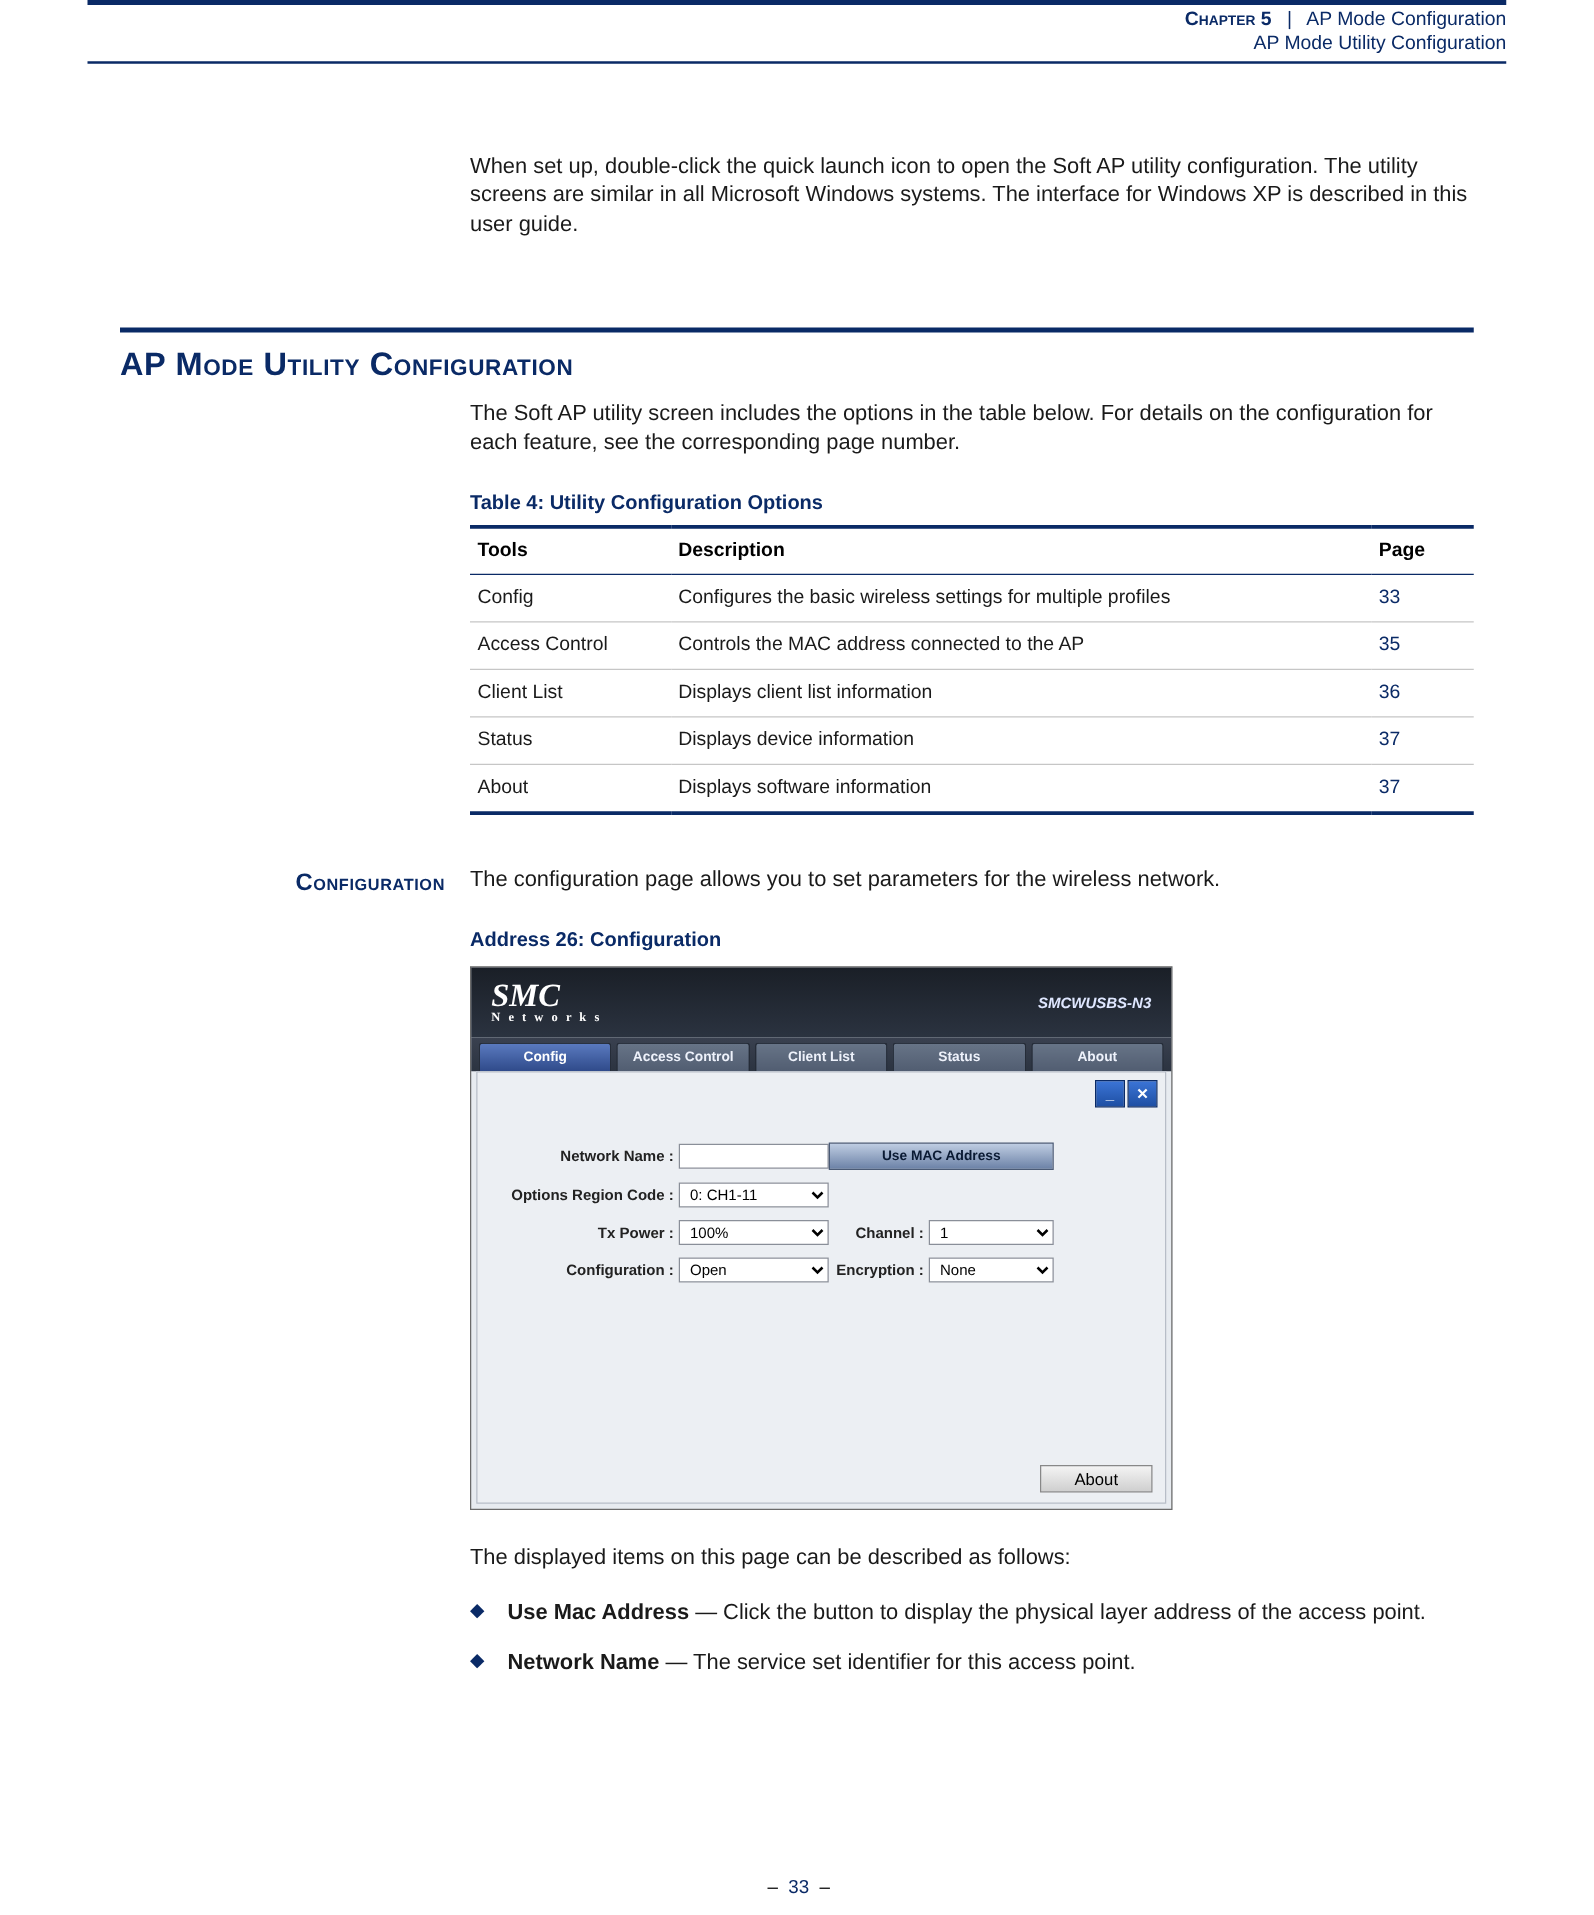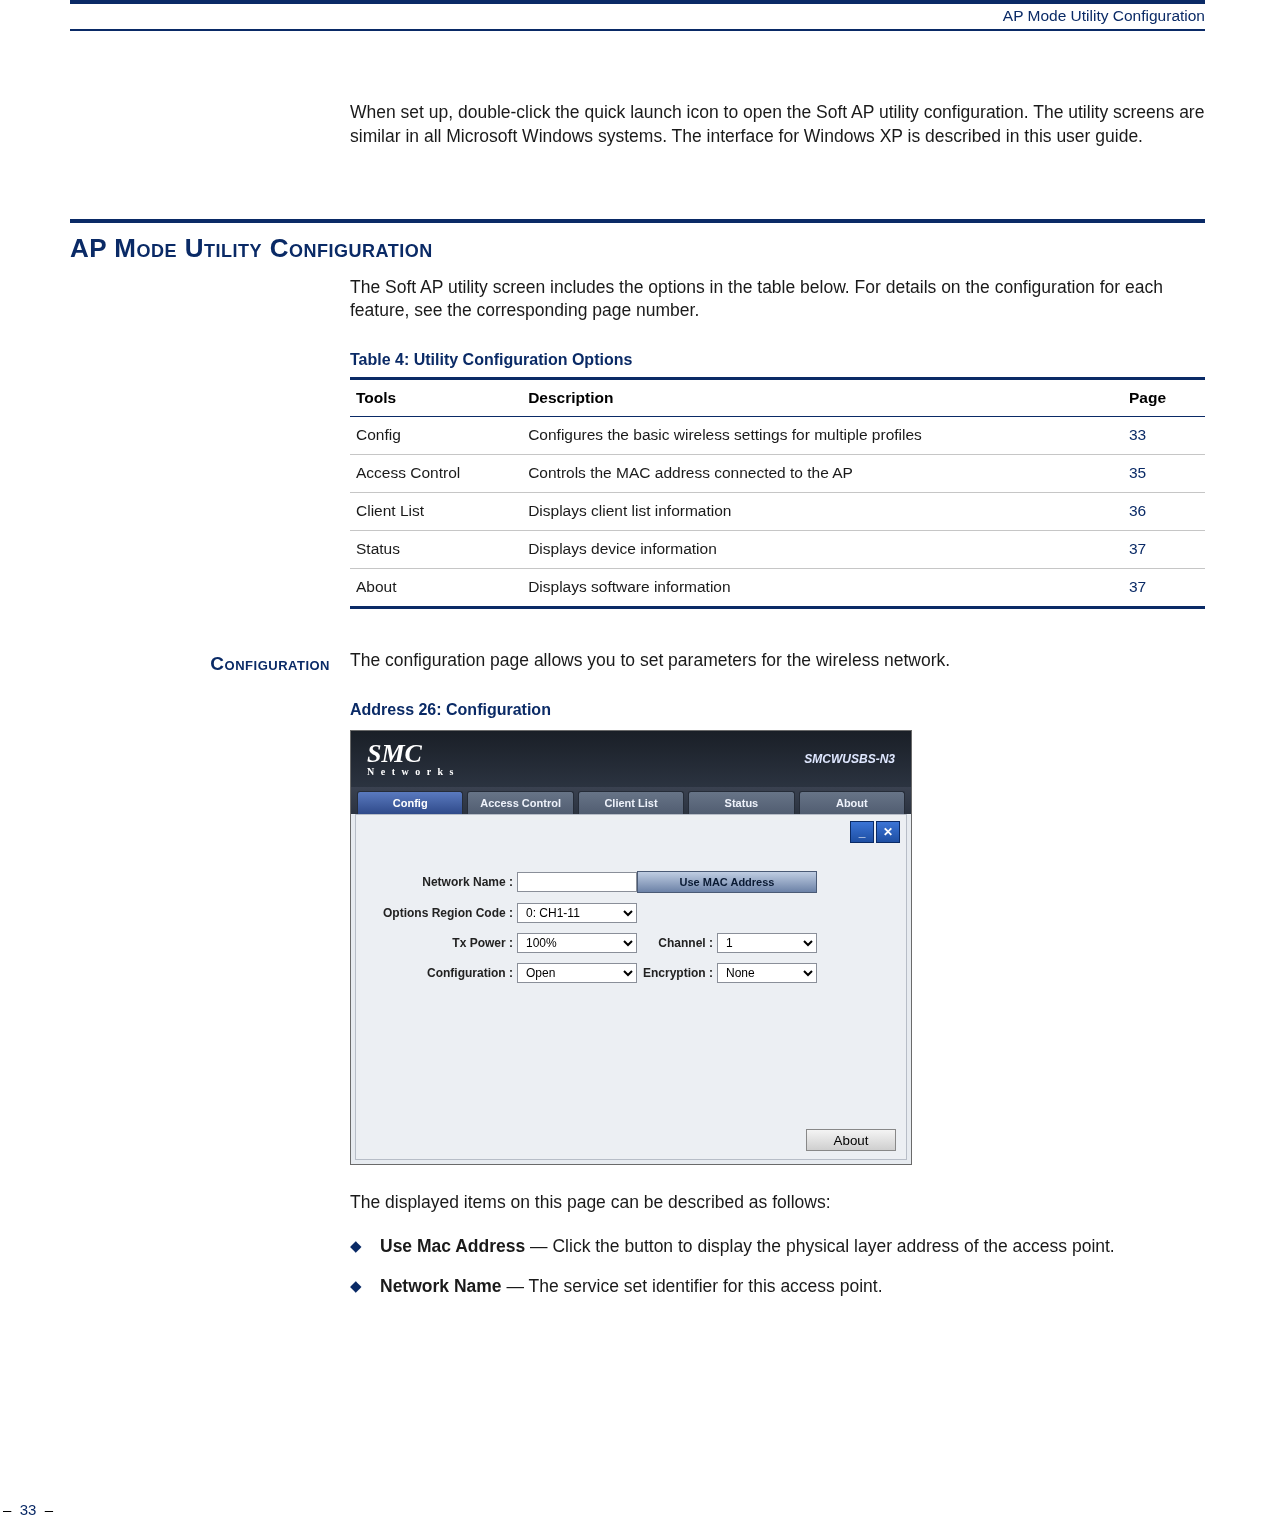--- a/index.html
+++ b/index.html
@@ -46,21 +46,21 @@
   .hdr-line1 .chapnum { font-weight: bold; }
   .hdr-line1 .sep { margin: 0 8px; }
   .hdr-line2 { color: var(--navy); }
   .hdr-rule-thin {
     border-top: 2px solid var(--rule);
     margin: 4px 70px 0 70px;
   }
 
   
   .content {
-    margin: 0 70px;
+    margin: 0 96px;
   }
   .block {
     display: grid;
     grid-template-columns: 260px 1fr;
     column-gap: 20px;
     margin-top: 40px;
   }
   .gutter-label {
     text-align: right;
     color: var(--navy);
@@ -255,33 +255,39 @@
     color: var(--navy);
     font-size: 15px;
   }
   .bullets .term { font-weight: bold; }
 
   
   .footer {
     position: absolute;
     bottom: 12px;
     left: 3px; right: 0;
-    text-align: left;
+    text-align: center;
     font-size: 15px;
     color: #000;
   }
   .footer .pg { color: var(--navy); }
 </style>
 </head>
 <body>
 
 <div class="page">
 
   <div class="hdr-rule"></div>
   <div class="hdr-block">
+    <div class="hdr-line1">
+      <span class="chapter">Chapter</span>
+      <span class="chapnum">5</span>
+      <span class="sep">|</span>
+      <span>AP Mode Configuration</span>
+    </div>
     <div class="hdr-line2">AP Mode Utility Configuration</div>
   </div>
   <div class="hdr-rule-thin"></div>
 
   <div class="content">
 
     <div class="block intro-top">
       <div></div>
       <div class="body-col">When set up, double-click the quick launch icon to open the Soft AP utility configuration. The utility screens are similar in all Microsoft Windows systems. The interface for Windows XP is described in this user guide.</div>
     </div>

